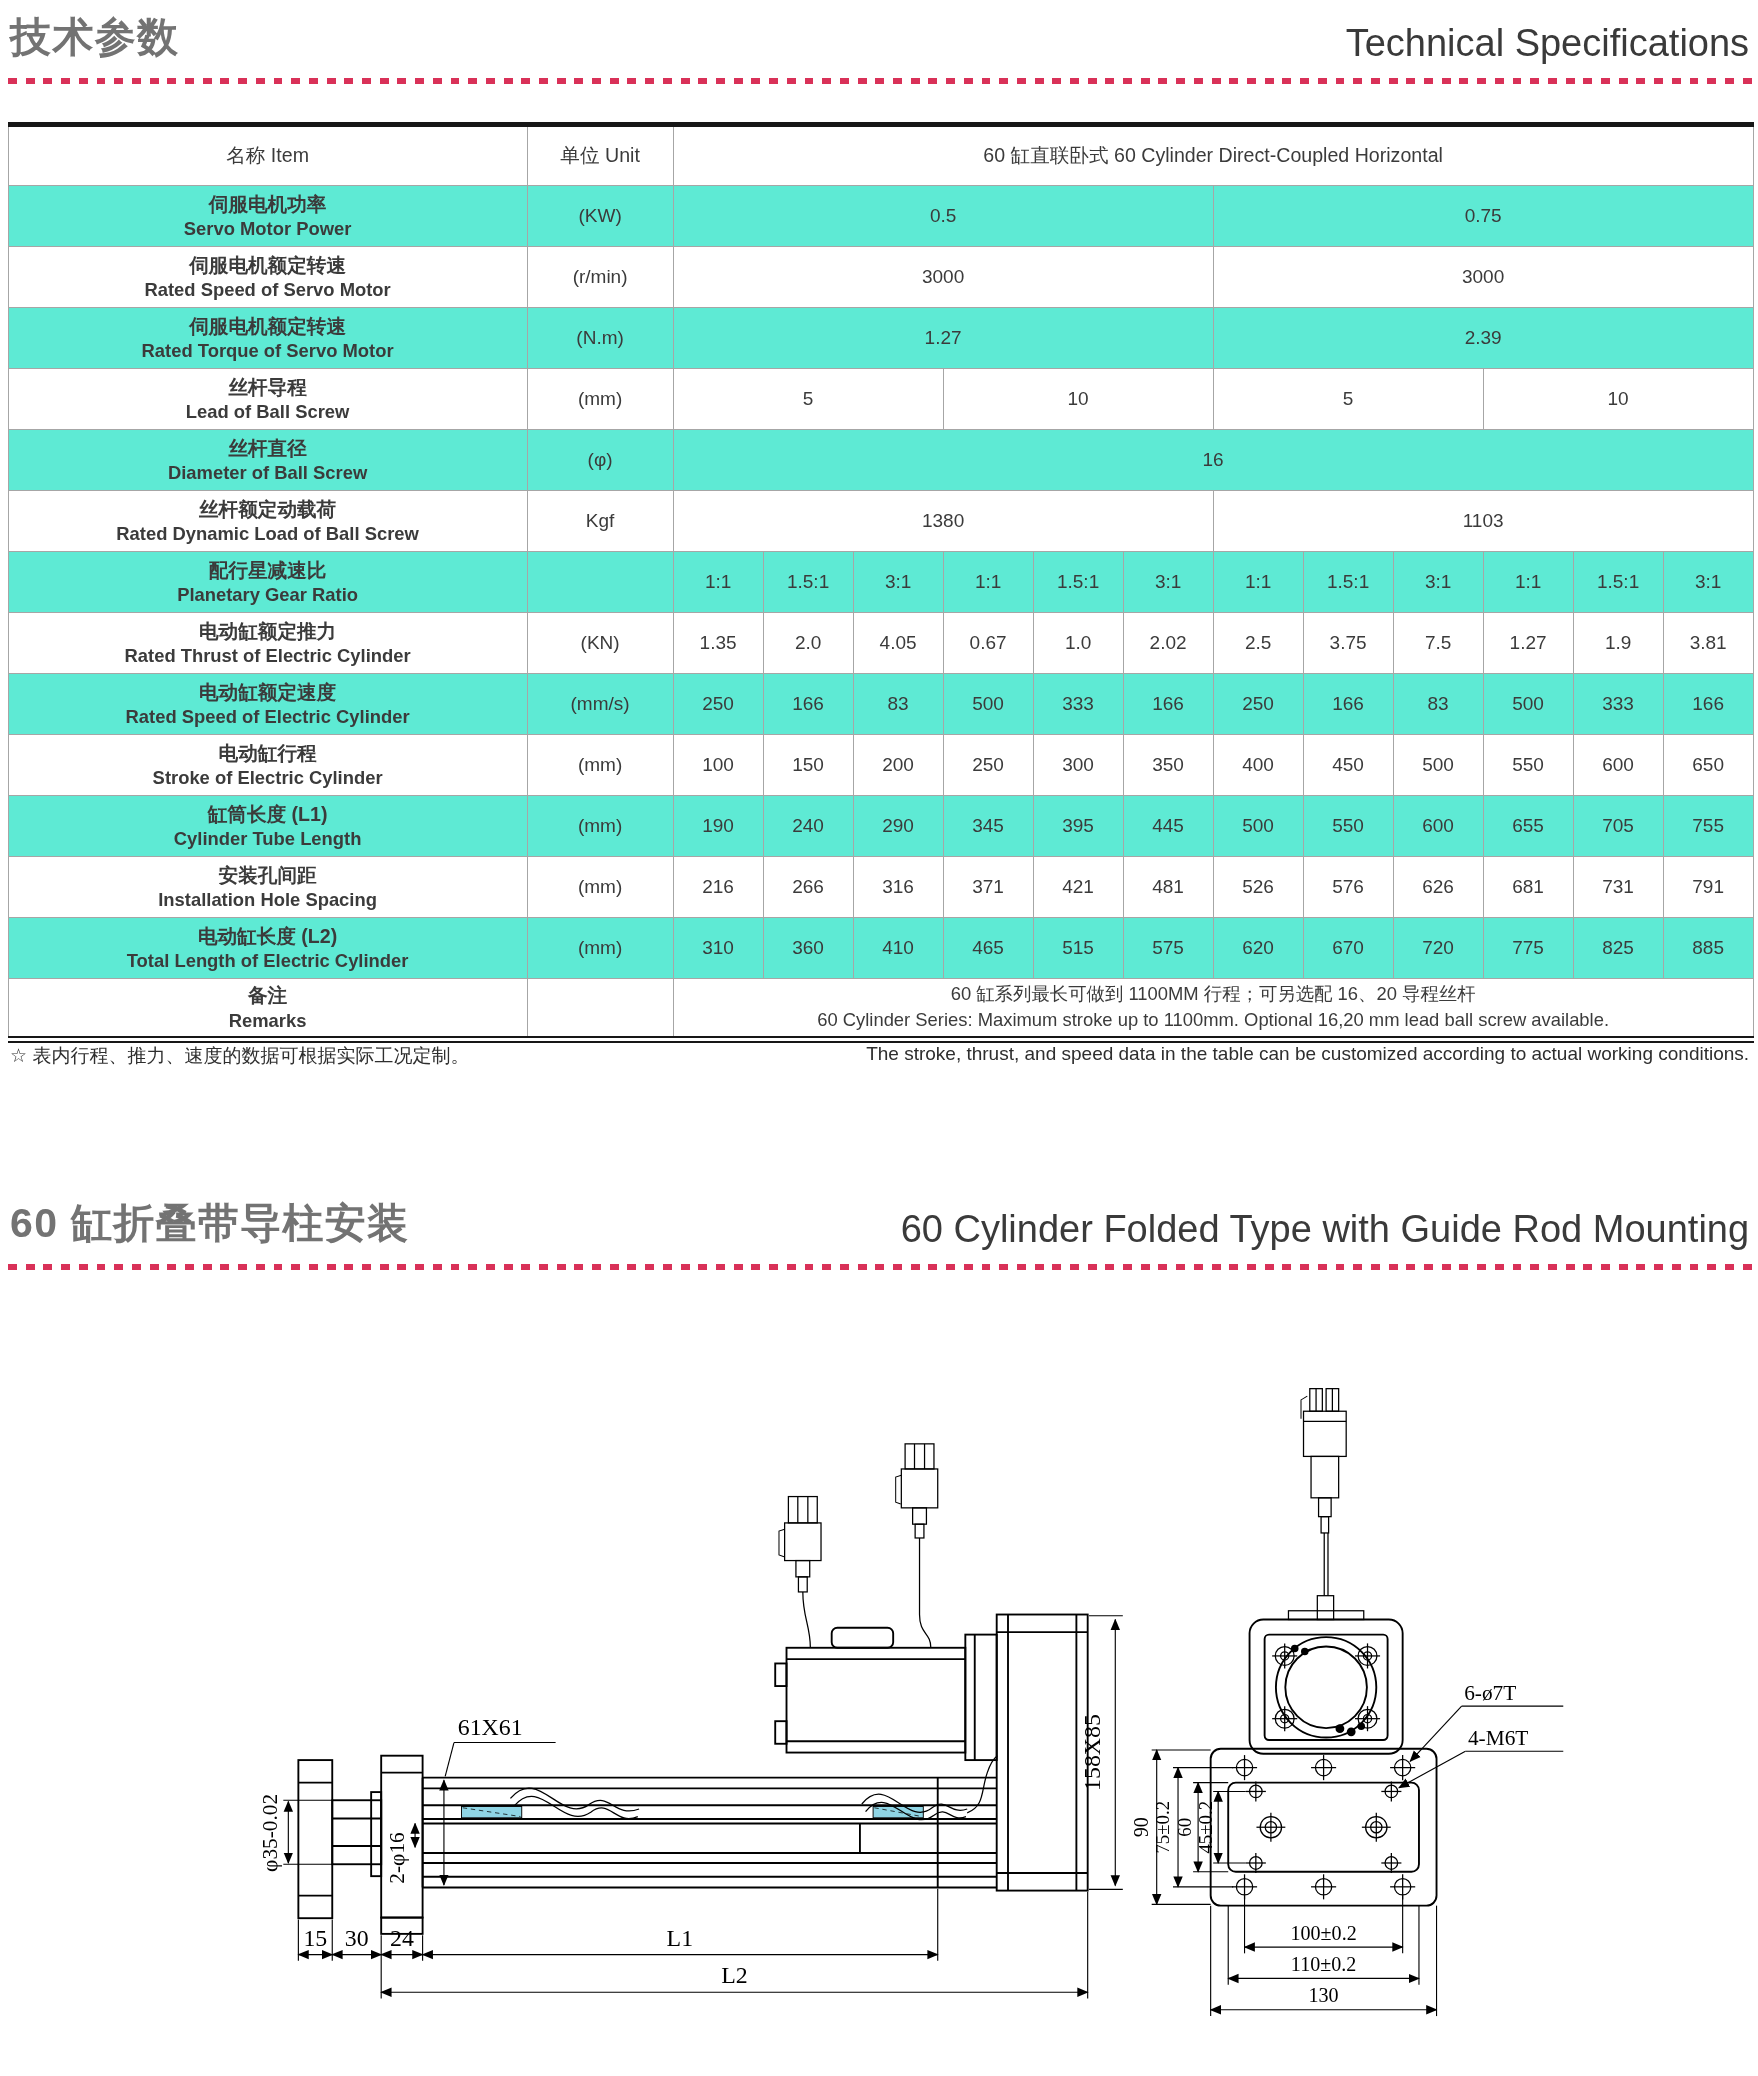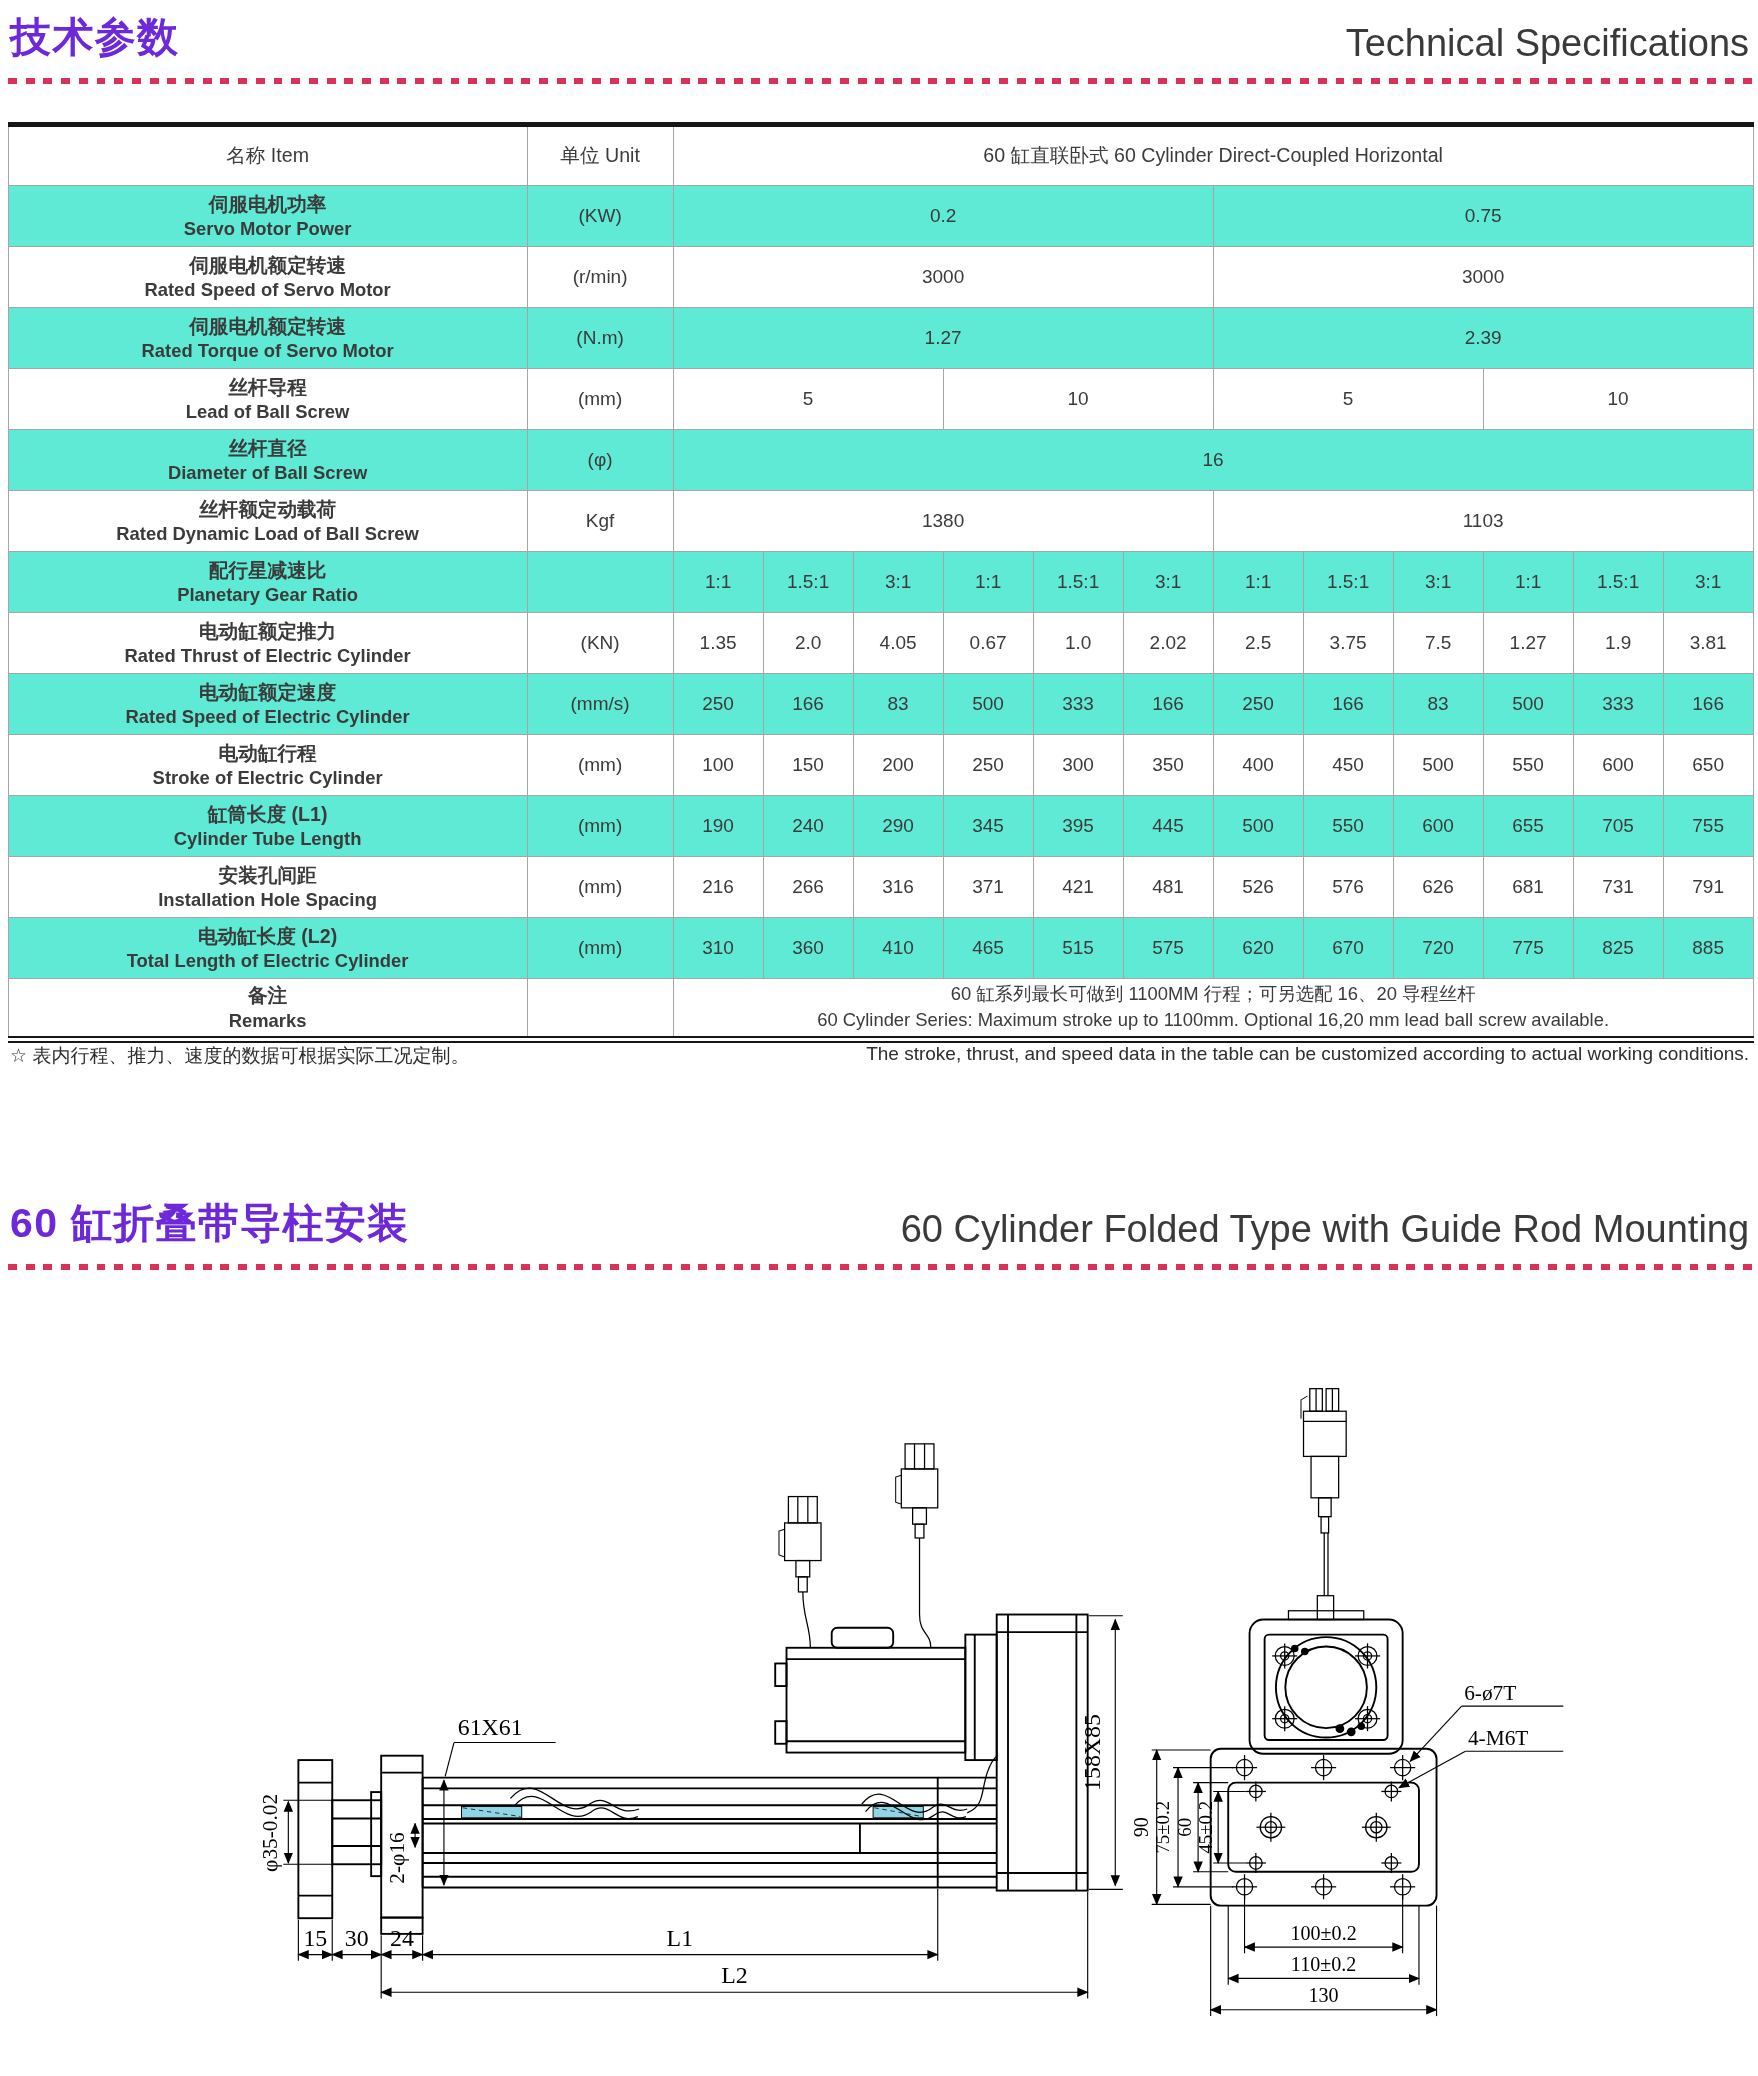--- a/index.html
+++ b/index.html
@@ -1,21 +1,21 @@
 <!DOCTYPE html>
 <html style="font-size:10px"><head>
 <meta charset="utf-8">
 <style>
   html,body{margin:0;padding:0;background:#ffffff;}
   body{width:1759px;height:2077px;font-family:"Liberation Sans","DejaVu Sans",sans-serif;color:#3b3b3b;overflow:hidden;}
   .page{width:1744px;padding:10px 7.6px 0 7.6px;}
 
   
   .head-row{display:flex;justify-content:space-between;align-items:flex-end;padding:0 2.5px;}
-  .head-zh{font-size:41px;font-weight:bold;color:#6d28d9;letter-spacing:1.3px;}
+  .head-zh{font-size:41px;font-weight:bold;color:#737373;letter-spacing:1.3px;}
   .head-en{font-size:38px;font-weight:300;color:#3a3a3a;}
   .dotline{margin-top:12.7px;height:6.3px;
     background:repeating-linear-gradient(90deg,#d93158 0 8.9px,rgba(0,0,0,0) 8.9px 17.7px);}
 
   
   table.spec{margin-top:38px;width:1744px;table-layout:fixed;border-collapse:collapse;
     border-top:5px solid #161616;border-bottom:7.6px double #161616;}
   table.spec td,table.spec th{border:1.3px solid #a6a6a6;text-align:center;vertical-align:middle;
     padding:0;font-weight:normal;overflow:hidden;}
   table.spec tr{height:61px;}
@@ -79,21 +79,21 @@
         <td>名称 Item</td>
         <td>单位 Unit</td>
         <td colspan="12">60 缸直联卧式 60 Cylinder Direct-Coupled Horizontal</td>
       </tr>
     <tr class="shaded">
           <th>
             <div class="zh">伺服电机功率</div>
             <div class="en">Servo Motor Power</div>
           </th>
           <td class="unit">(KW)</td>
-          <td class="val" colspan="6">0.2</td>
+          <td class="val" colspan="6">0.5</td>
           <td class="val" colspan="6">0.75</td>
         </tr>
         <tr>
           <th>
             <div class="zh">伺服电机额定转速</div>
             <div class="en">Rated Speed of Servo Motor</div>
           </th>
           <td class="unit">(r/min)</td>
           <td class="val" colspan="6">3000</td>
           <td class="val" colspan="6">3000</td>

